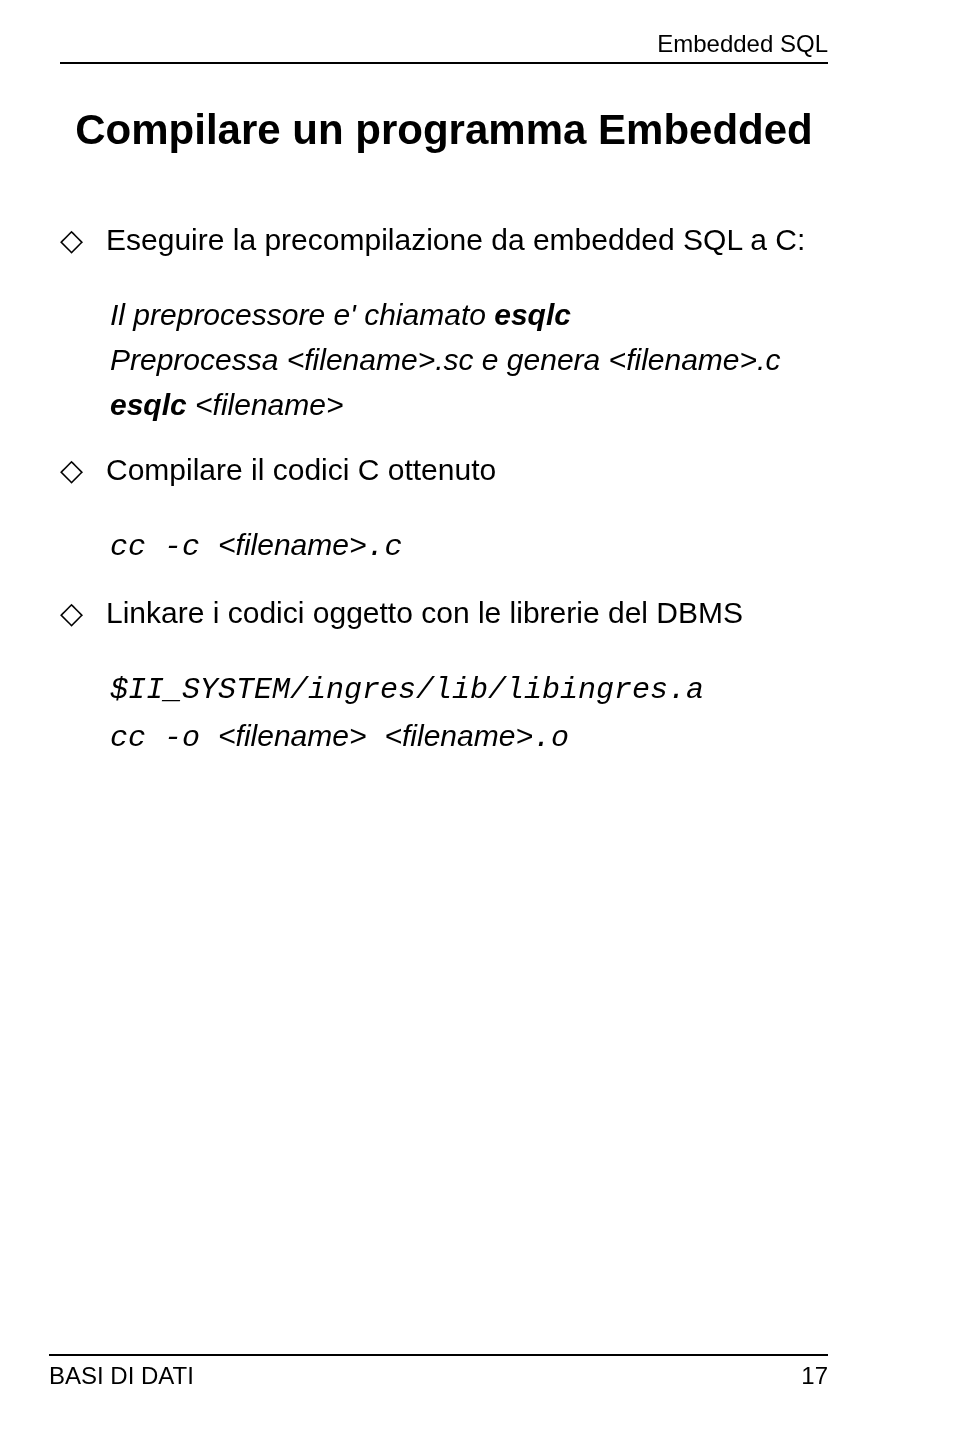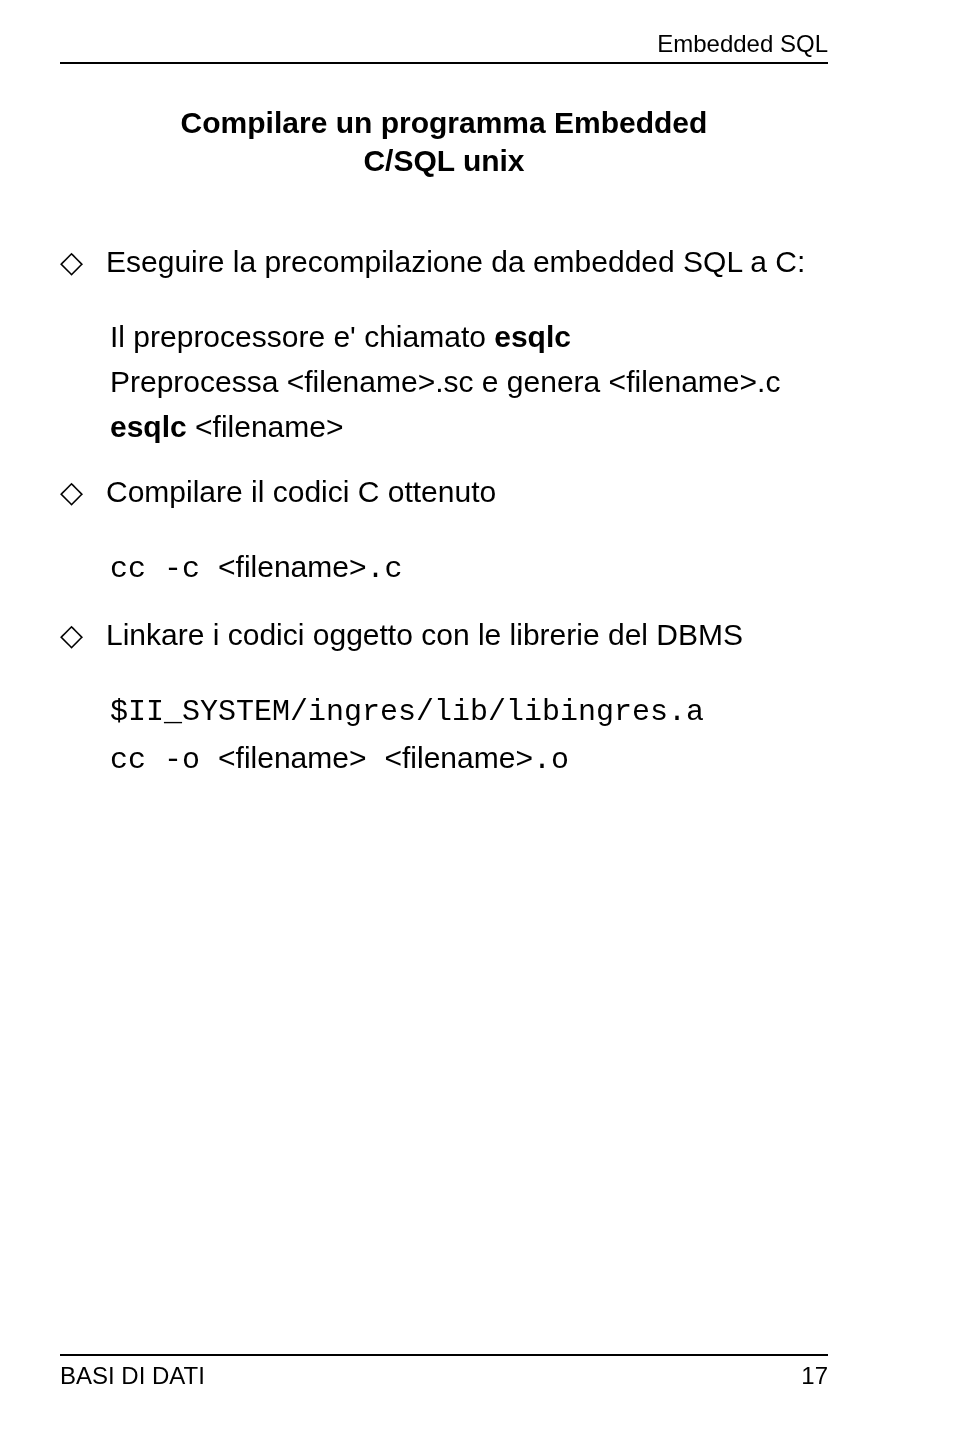--- a/index.html
+++ b/index.html
@@ -23,21 +23,21 @@
     font-size: 24px;
     margin-bottom: 4px;
   }
   .hr-top {
     border: none;
     border-top: 2px solid #000;
     margin: 0 0 12px 0;
   }
   .title {
     text-align: center;
-    font-size: 30px;
+    font-size: 42px;
     font-weight: bold;
     line-height: 1.25;
     margin: 40px 0 60px 0;
   }
   .body-text {
     font-size: 30px;
     line-height: 1.5;
   }
   .section-intro {
     margin: 0 0 10px 0;
@@ -54,30 +54,31 @@
     line-height: 1.5;
     color: #000;
   }
   .diamond-text {
     flex: 1;
     margin-left: 16px;
   }
   .indent-block {
     margin-left: 50px;
     margin-bottom: 20px;
+    font-style: italic;
   }
   .bold {
     font-weight: bold;
   }
   .tt {
     font-family: "Courier New", monospace;
   }
   .footer {
     position: absolute;
-    left: 60px;
+    left: 49px;
     right: 60px;
     bottom: 40px;
   }
   .hr-bottom {
     border: none;
     border-top: 2px solid #000;
     margin: 0 0 6px 0;
   }
   .footer-row {
     display: flex;
@@ -88,21 +89,20 @@
 </head>
 <body>
 
 <div class="page">
 
   <div class="header-right">Embedded SQL</div>
   <hr class="hr-top">
 
   <div class="title">
     <span>Compilare un programma Embedded</span><br>
-    <span>C/SQL unix</span>
   </div>
 
   <div class="body-text">
 
 
     <div class="diamond-item">
       <div class="diamond">◇</div>
       <div class="diamond-text">Eseguire la precompilazione da embedded SQL a C:</div>
     </div>
 

